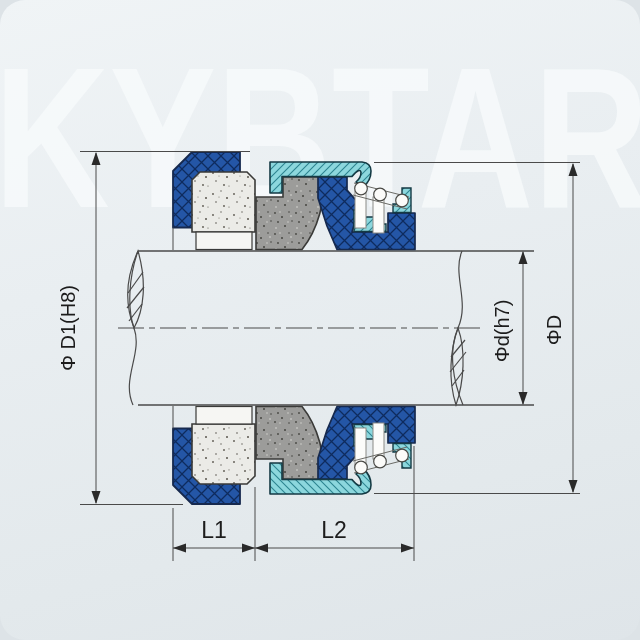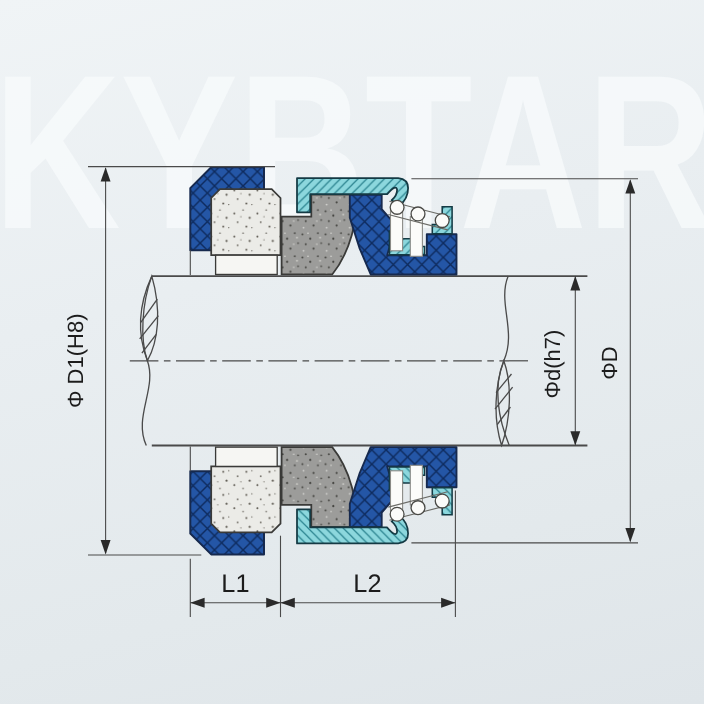--- a/index.html
+++ b/index.html
@@ -1,19 +1,20 @@
 <!DOCTYPE html>
 <html><head>
 <meta charset="utf-8">
 <style>
   html,body{margin:0;padding:0;background:#dde3e7;}
   .stage{
     position:relative;width:640px;height:640px;overflow:hidden;
     background:linear-gradient(165deg,#f0f4f6 0%,#e9eef1 38%,#e3e9ec 75%,#dfe5e9 100%);
     font-family:"Liberation Sans",sans-serif;
+    border-radius:25px;
   }
   svg{display:block;}
   .dimtext{font-family:"Liberation Sans",sans-serif;fill:#1c1c1c;}
   .wmark{font-family:"Liberation Sans",sans-serif;font-weight:bold;fill:#f8fbfc;opacity:.8;}
 </style>
 </head>
 <body>
 
 <div class="stage">
 <svg width="640" height="640" viewBox="0 0 640 640">

